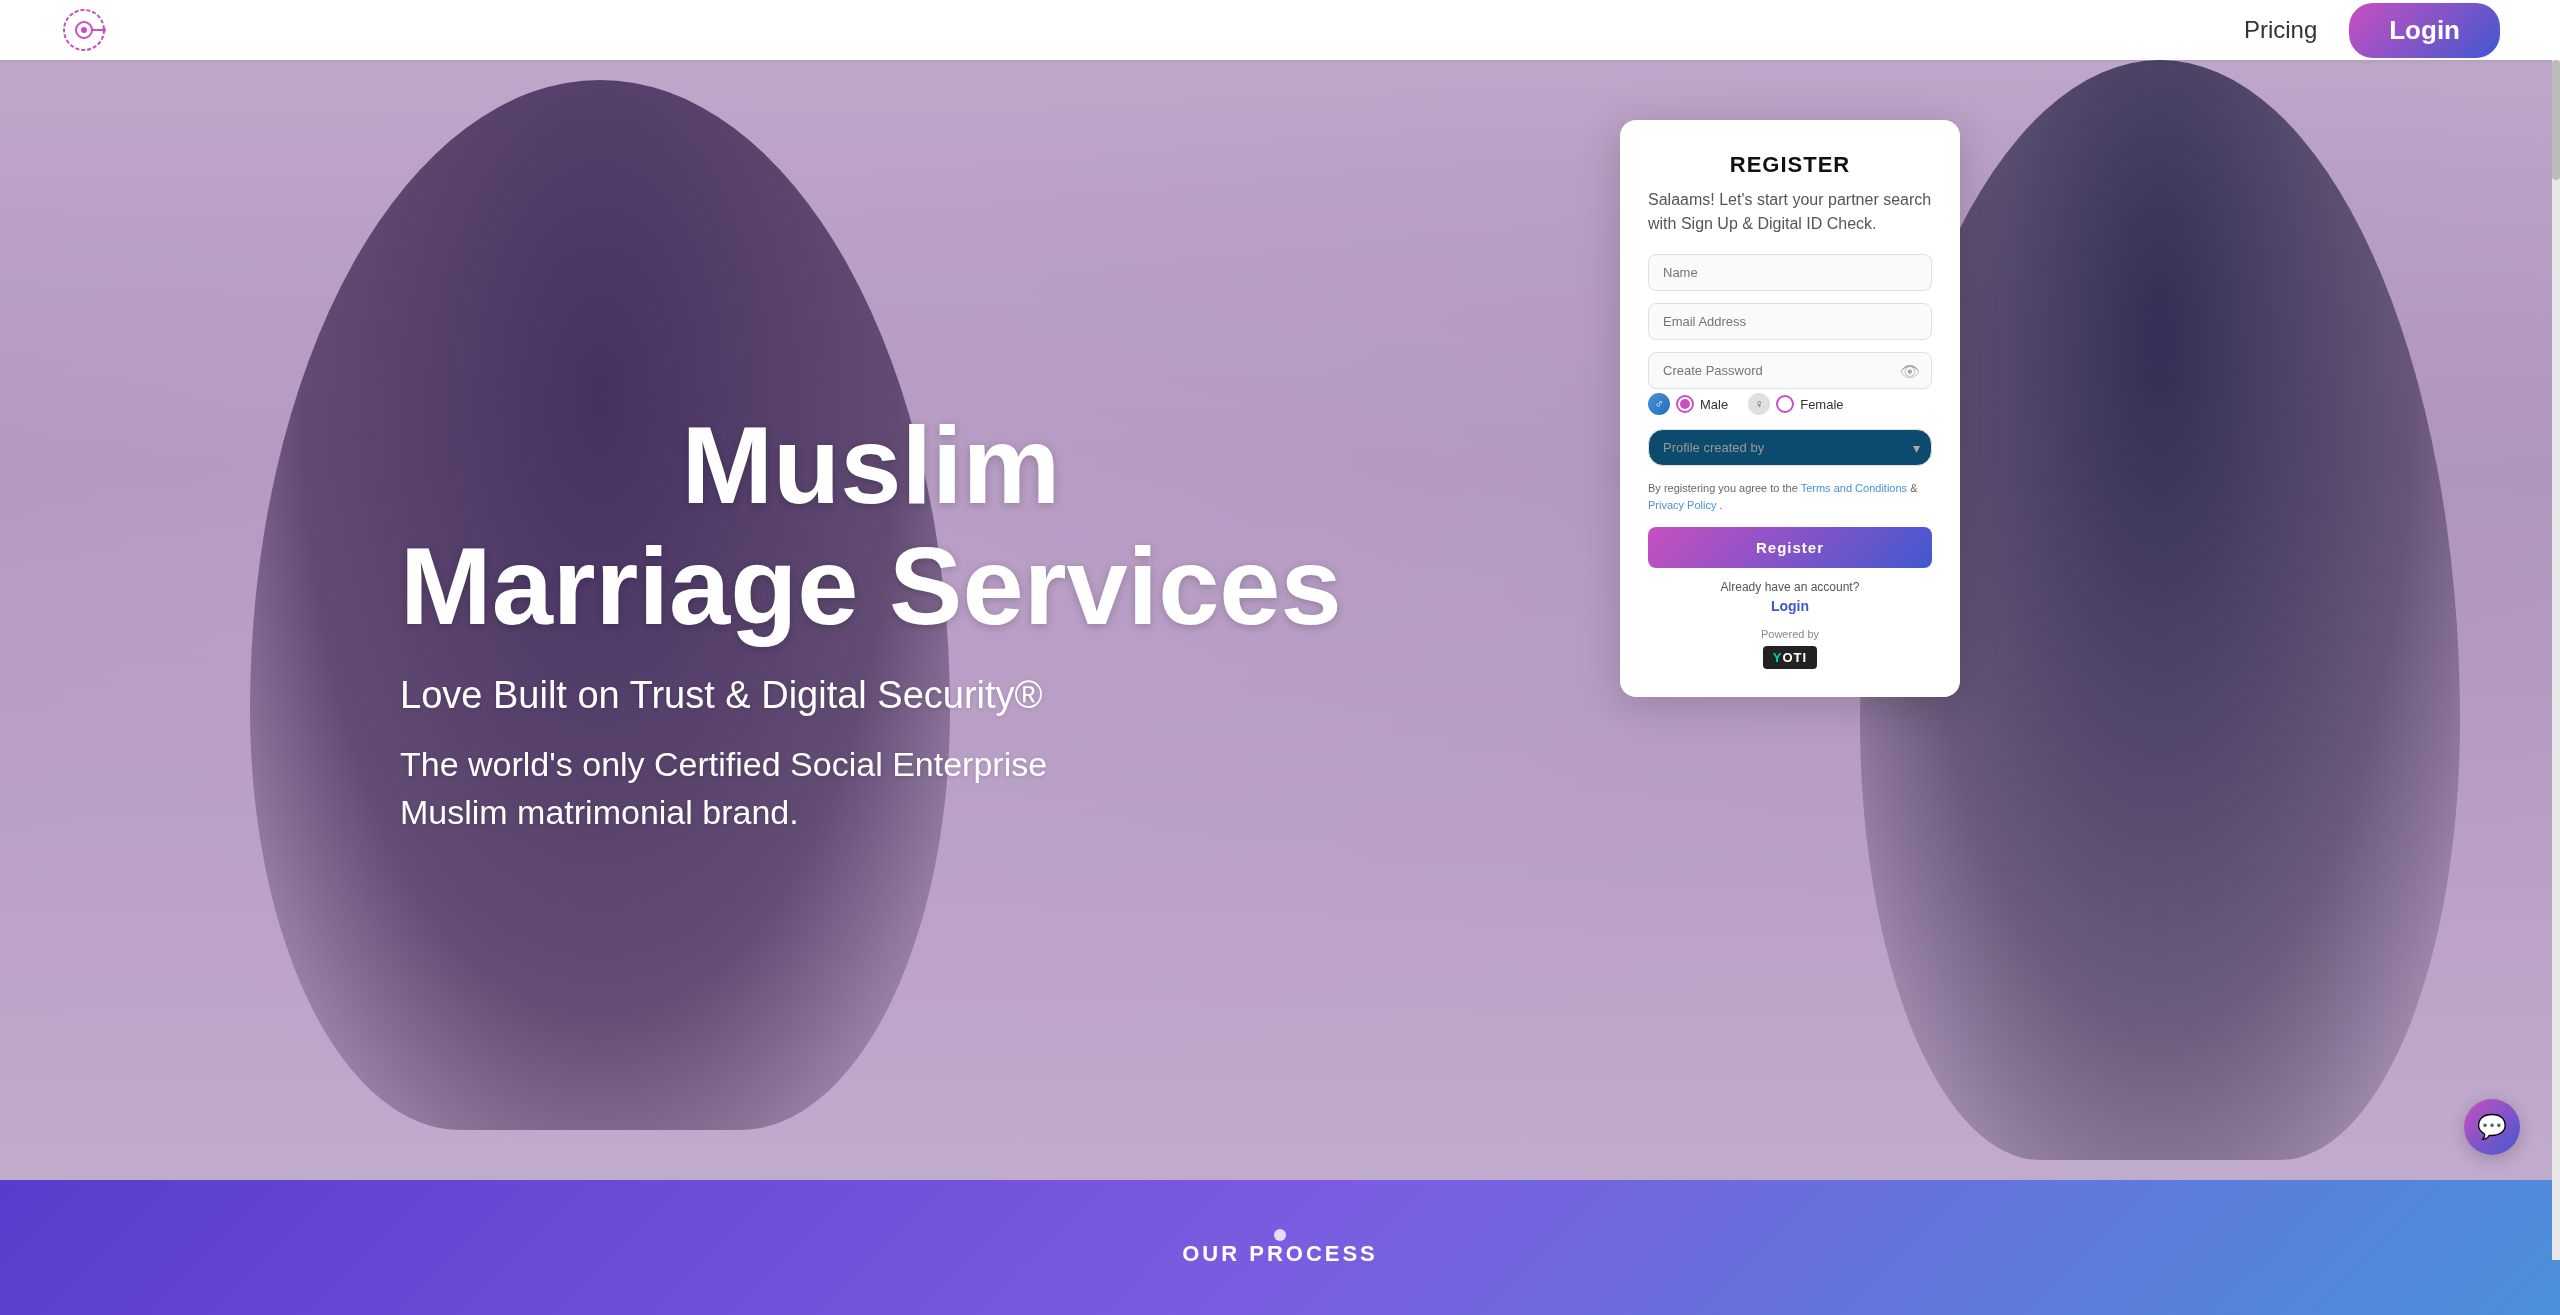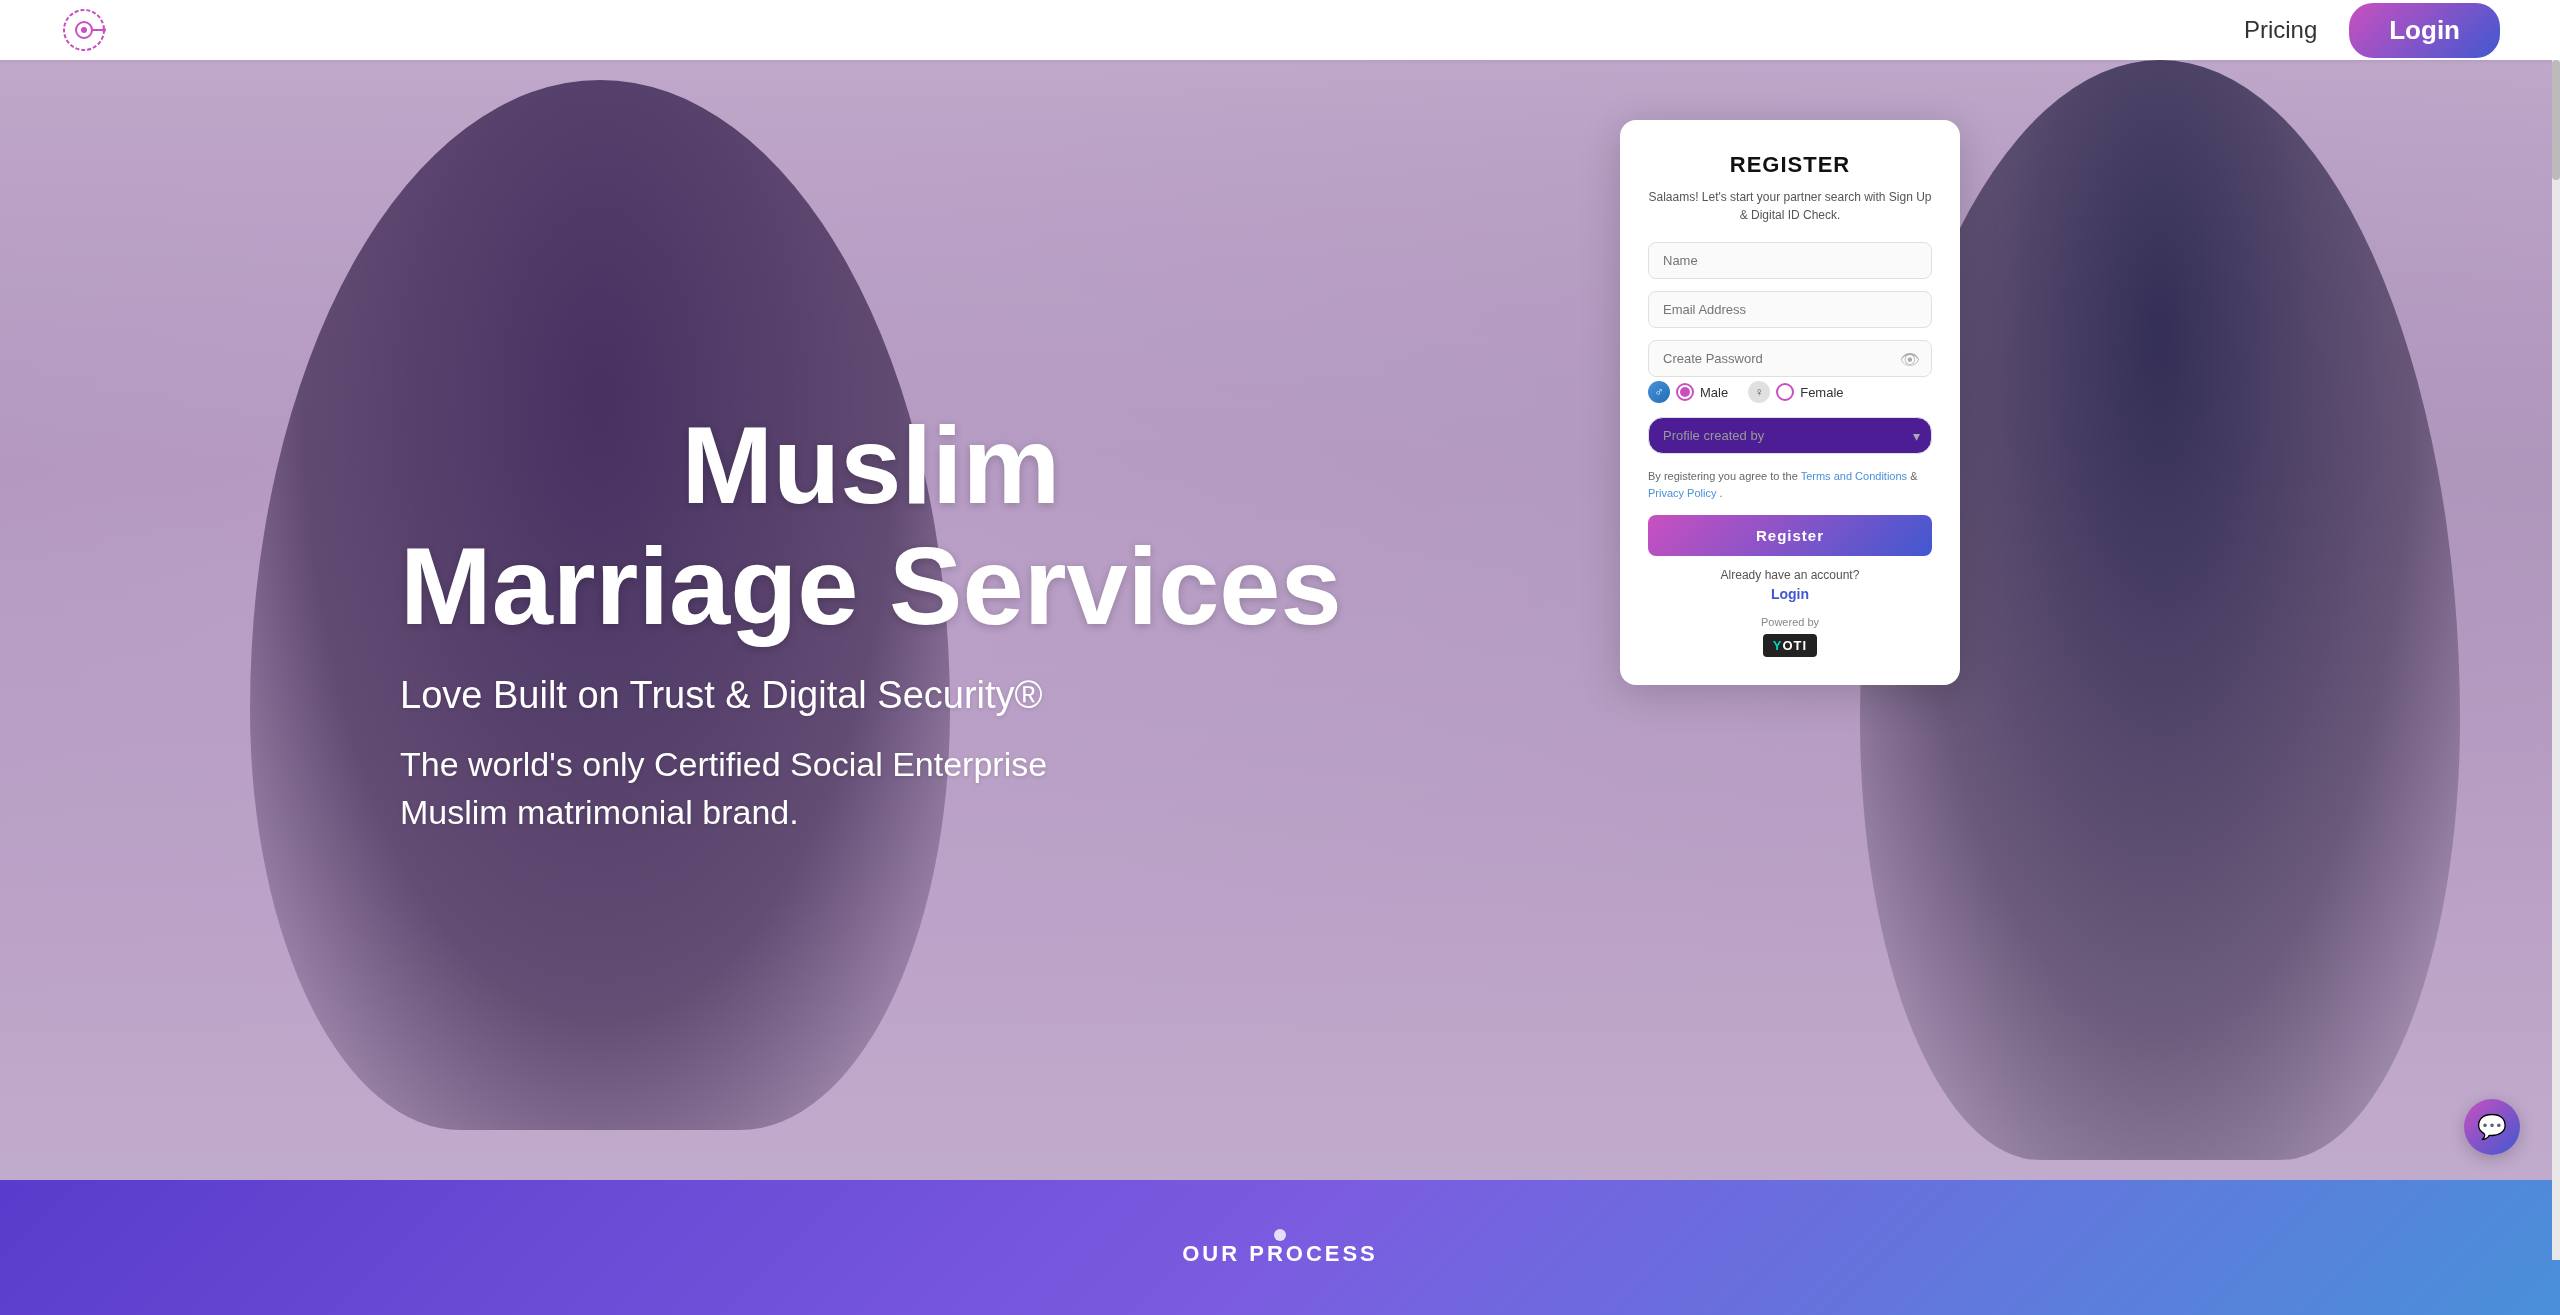--- a/index.html
+++ b/index.html
@@ -136,22 +136,21 @@
     }
     .register-title {
       text-align: center;
       font-size: 22px;
       font-weight: 800;
       color: #111;
       letter-spacing: 1px;
       margin-bottom: 10px;
     }
     .register-subtitle {
-      text-align: center;
-      font-size: 12px;
+      font-size: 16px;
       color: #555;
       margin-bottom: 18px;
       line-height: 1.5;
     }
     .form-input {
       width: 100%;
       border: 1.5px solid #e0e0e0;
       border-radius: 8px;
       padding: 10px 14px;
       font-size: 13px;
@@ -241,21 +240,21 @@
       margin-bottom: 14px;
     }
     .form-select {
       width: 100%;
       border: 1.5px solid #e0e0e0;
       border-radius: 15px;
       padding: 10px 40px 10px 14px;
       font-size: 13px;
       color: #999;
       appearance: none;
-      background: #4c1d95;
+      background: #0c4a6e;
       cursor: pointer;
       outline: none;
     }
     .select-chevron {
       position: absolute;
       right: 12px;
       top: 50%;
       transform: translateY(-50%);
       color: #aaa;
       font-size: 14px;

